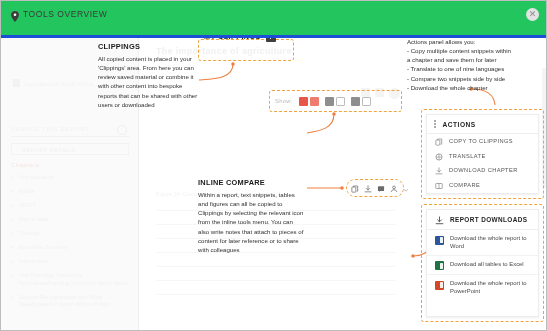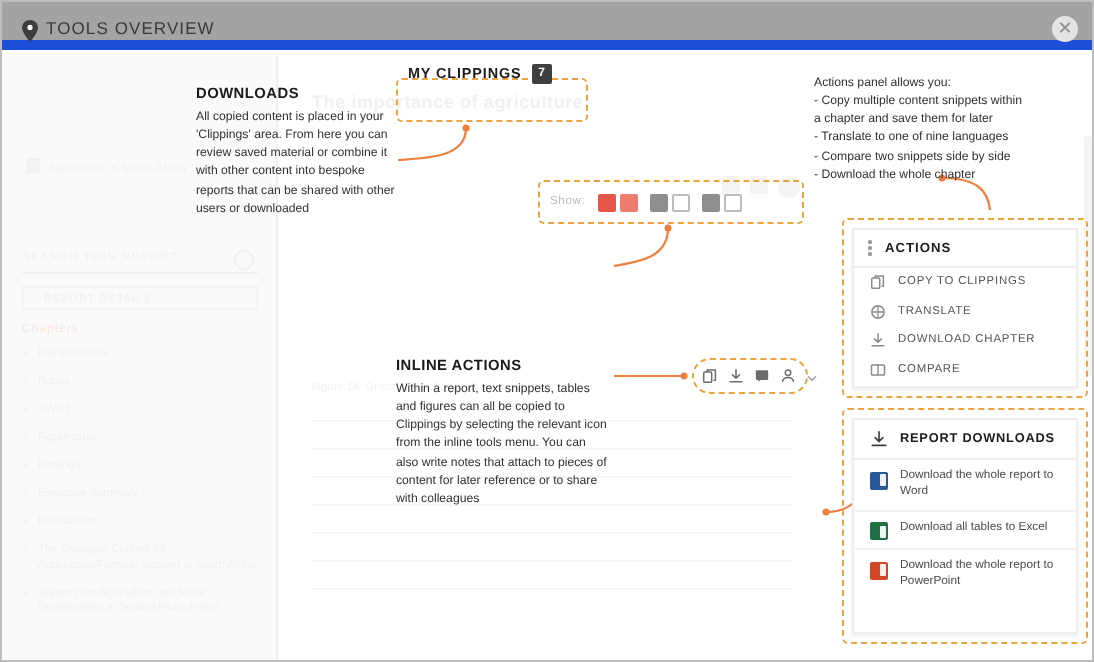--- a/index.html
+++ b/index.html
@@ -3,22 +3,22 @@
 <meta charset="utf-8">
 <style>
   html,body{margin:0;padding:0;background:#cfcfcf;}
   body{font-family:"Liberation Sans",sans-serif;}
   #shot{
     position:relative;width:547px;height:331px;overflow:hidden;
     background:#ffffff;border:1px solid #bdbdbd;box-sizing:border-box;
   }
   
   .topbar{
-    position:absolute;left:0;top:0;width:547px;height:24px;
-    background:#a3a3a3;border-bottom:5px solid #1d4ed8;box-sizing:border-box;
+    position:absolute;left:0;top:0;width:547px;height:37px;
+    background:#22c55e;border-bottom:3px solid #1d4ed8;box-sizing:border-box;
   }
   .topbar .ttl{
     position:absolute;left:22px;top:8px;font-size:8.5px;letter-spacing:.55px;
     color:#3a3a3a;font-weight:400;white-space:nowrap;
   }
   .pin-icon{position:absolute;left:10px;top:7px;width:8px;height:11px;}
   .close-btn{
     position:absolute;right:9px;top:7px;width:13px;height:13px;border-radius:50%;
     background:#e3e3e3;display:flex;align-items:center;justify-content:center;
     color:#8d8d8d;font-size:9px;line-height:1;cursor:pointer;
@@ -179,27 +179,27 @@
     <path d="M333,113 C333,128 318,130 306,132" fill="none" stroke="#ef7f3e" stroke-width="1.1" marker-start="url(#dot)"></path>
 
     <path d="M306,187 L341,187" fill="none" stroke="#ef7f3e" stroke-width="1.1" marker-end="url(#dot)"></path>
 
     <path d="M470,88 C487,88 493,94 494,104" fill="none" stroke="#ef7f3e" stroke-width="1.1" marker-start="url(#dot)"></path>
 
     <path d="M412,255 C424,255 430,248 432,240" fill="none" stroke="#ef7f3e" stroke-width="1.1" marker-start="url(#dot)"></path>
   </svg>
 
   <div class="note" style="left:97px;top:41px;width:100px">
-    <h4>DOWNLOADS</h4>
+    <h4>CLIPPINGS</h4>
     <p>All copied content is placed in your 'Clippings' area. From here you can review saved material or combine it with other content into bespoke reports that can be shared with other users or downloaded</p>
   </div>
 
 
   <div class="note" style="left:197px;top:177px;width:107px">
-    <h4>INLINE ACTIONS</h4>
+    <h4>INLINE COMPARE</h4>
     <p>Within a report, text snippets, tables and figures can all be copied to Clippings by selecting the relevant icon from the inline tools menu. You can also write notes that attach to pieces of content for later reference or to share with colleagues</p>
   </div>
 
 
   <div class="note" style="left:406px;top:36px;width:122px">
     <p>Actions panel allows you:</p>
     <ul>
       <li>- Copy multiple content snippets within</li>
       <li>  a chapter and save them for later</li>
       <li>- Translate to one of nine languages</li>

